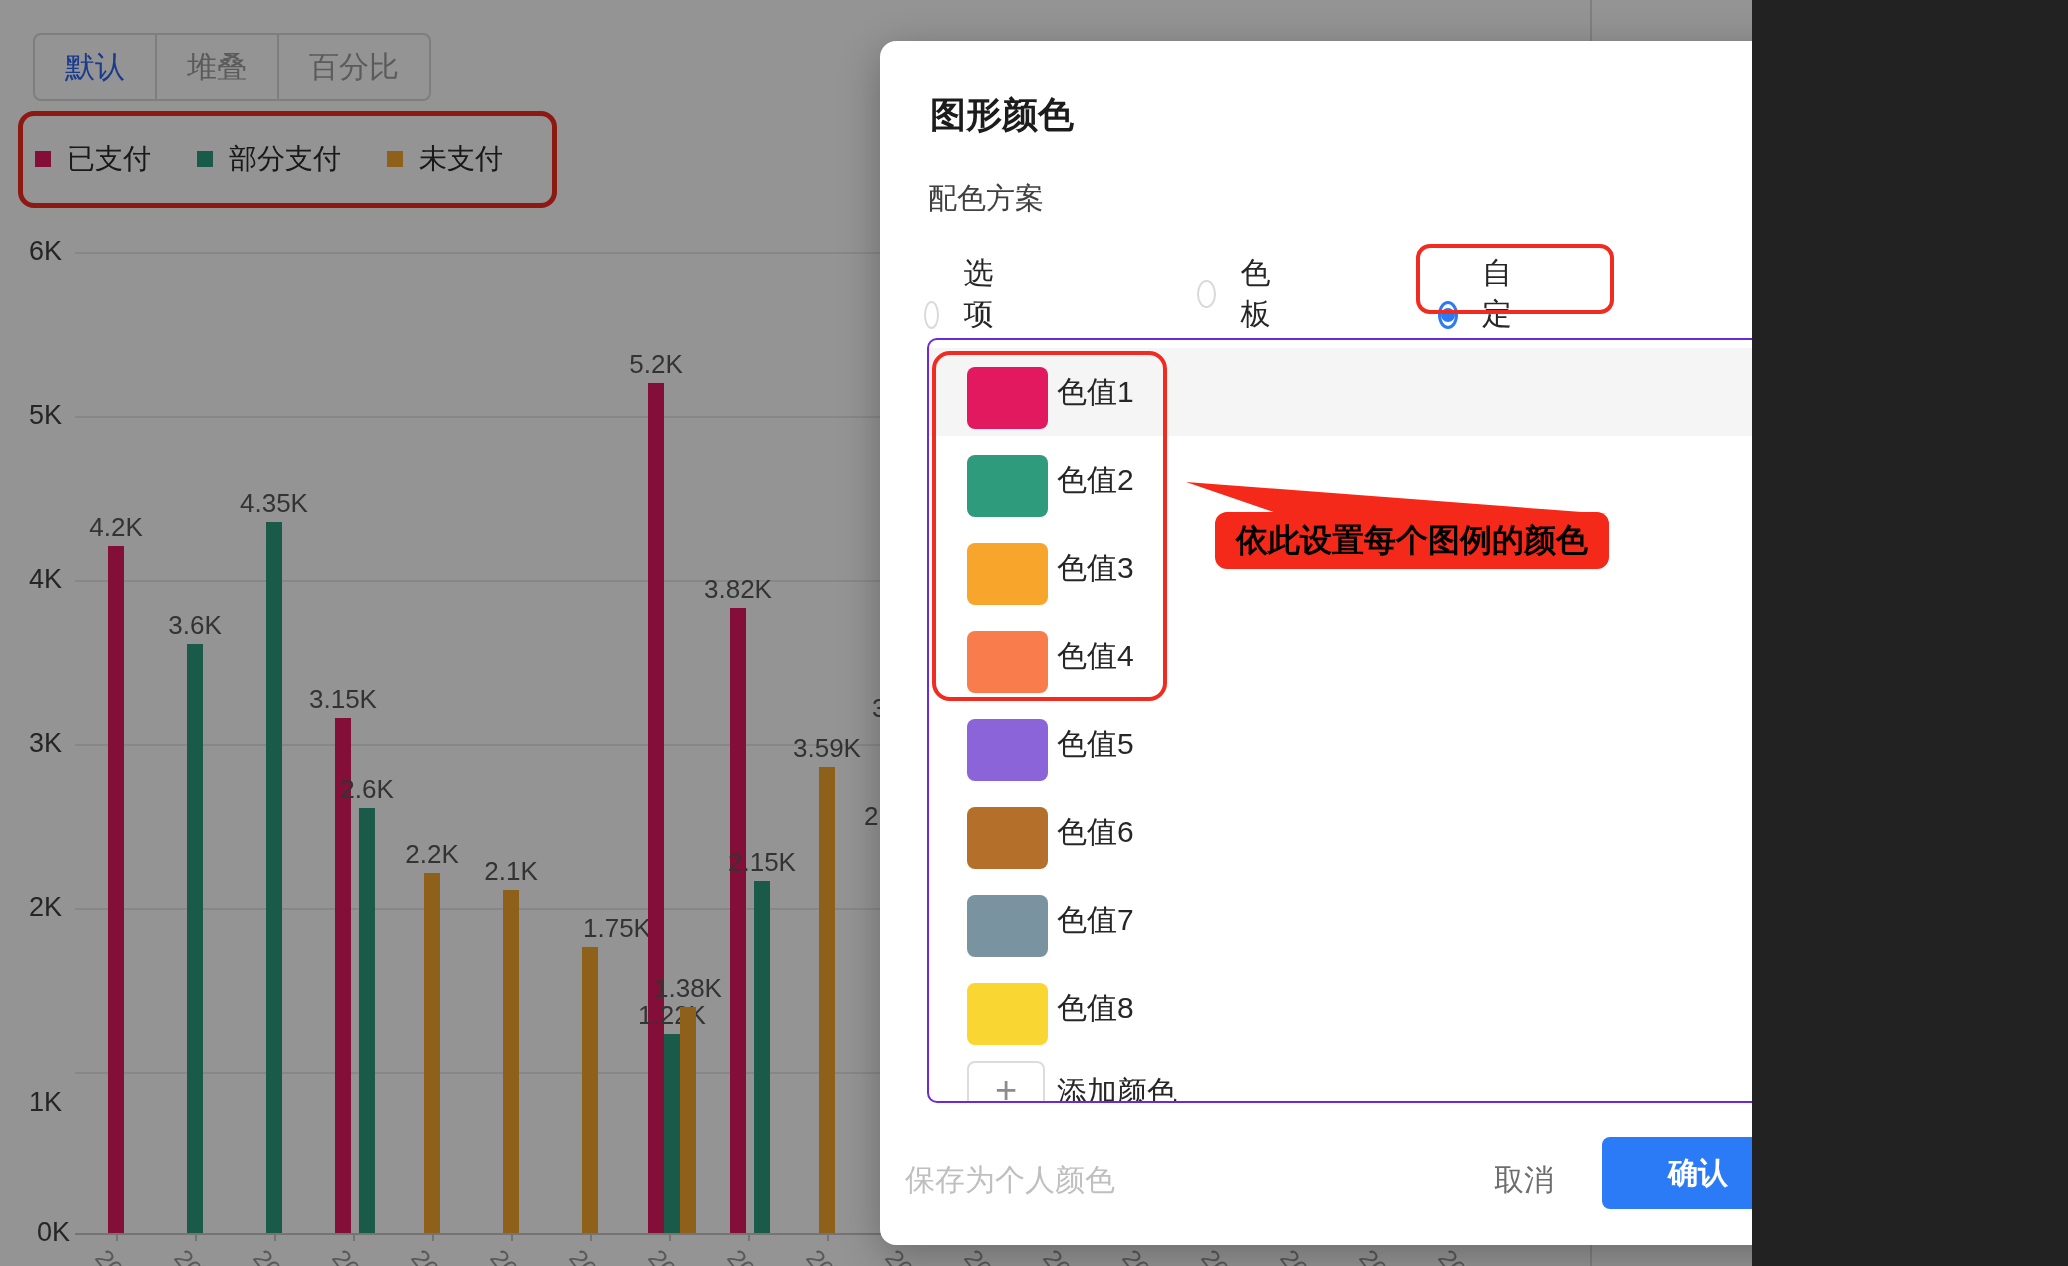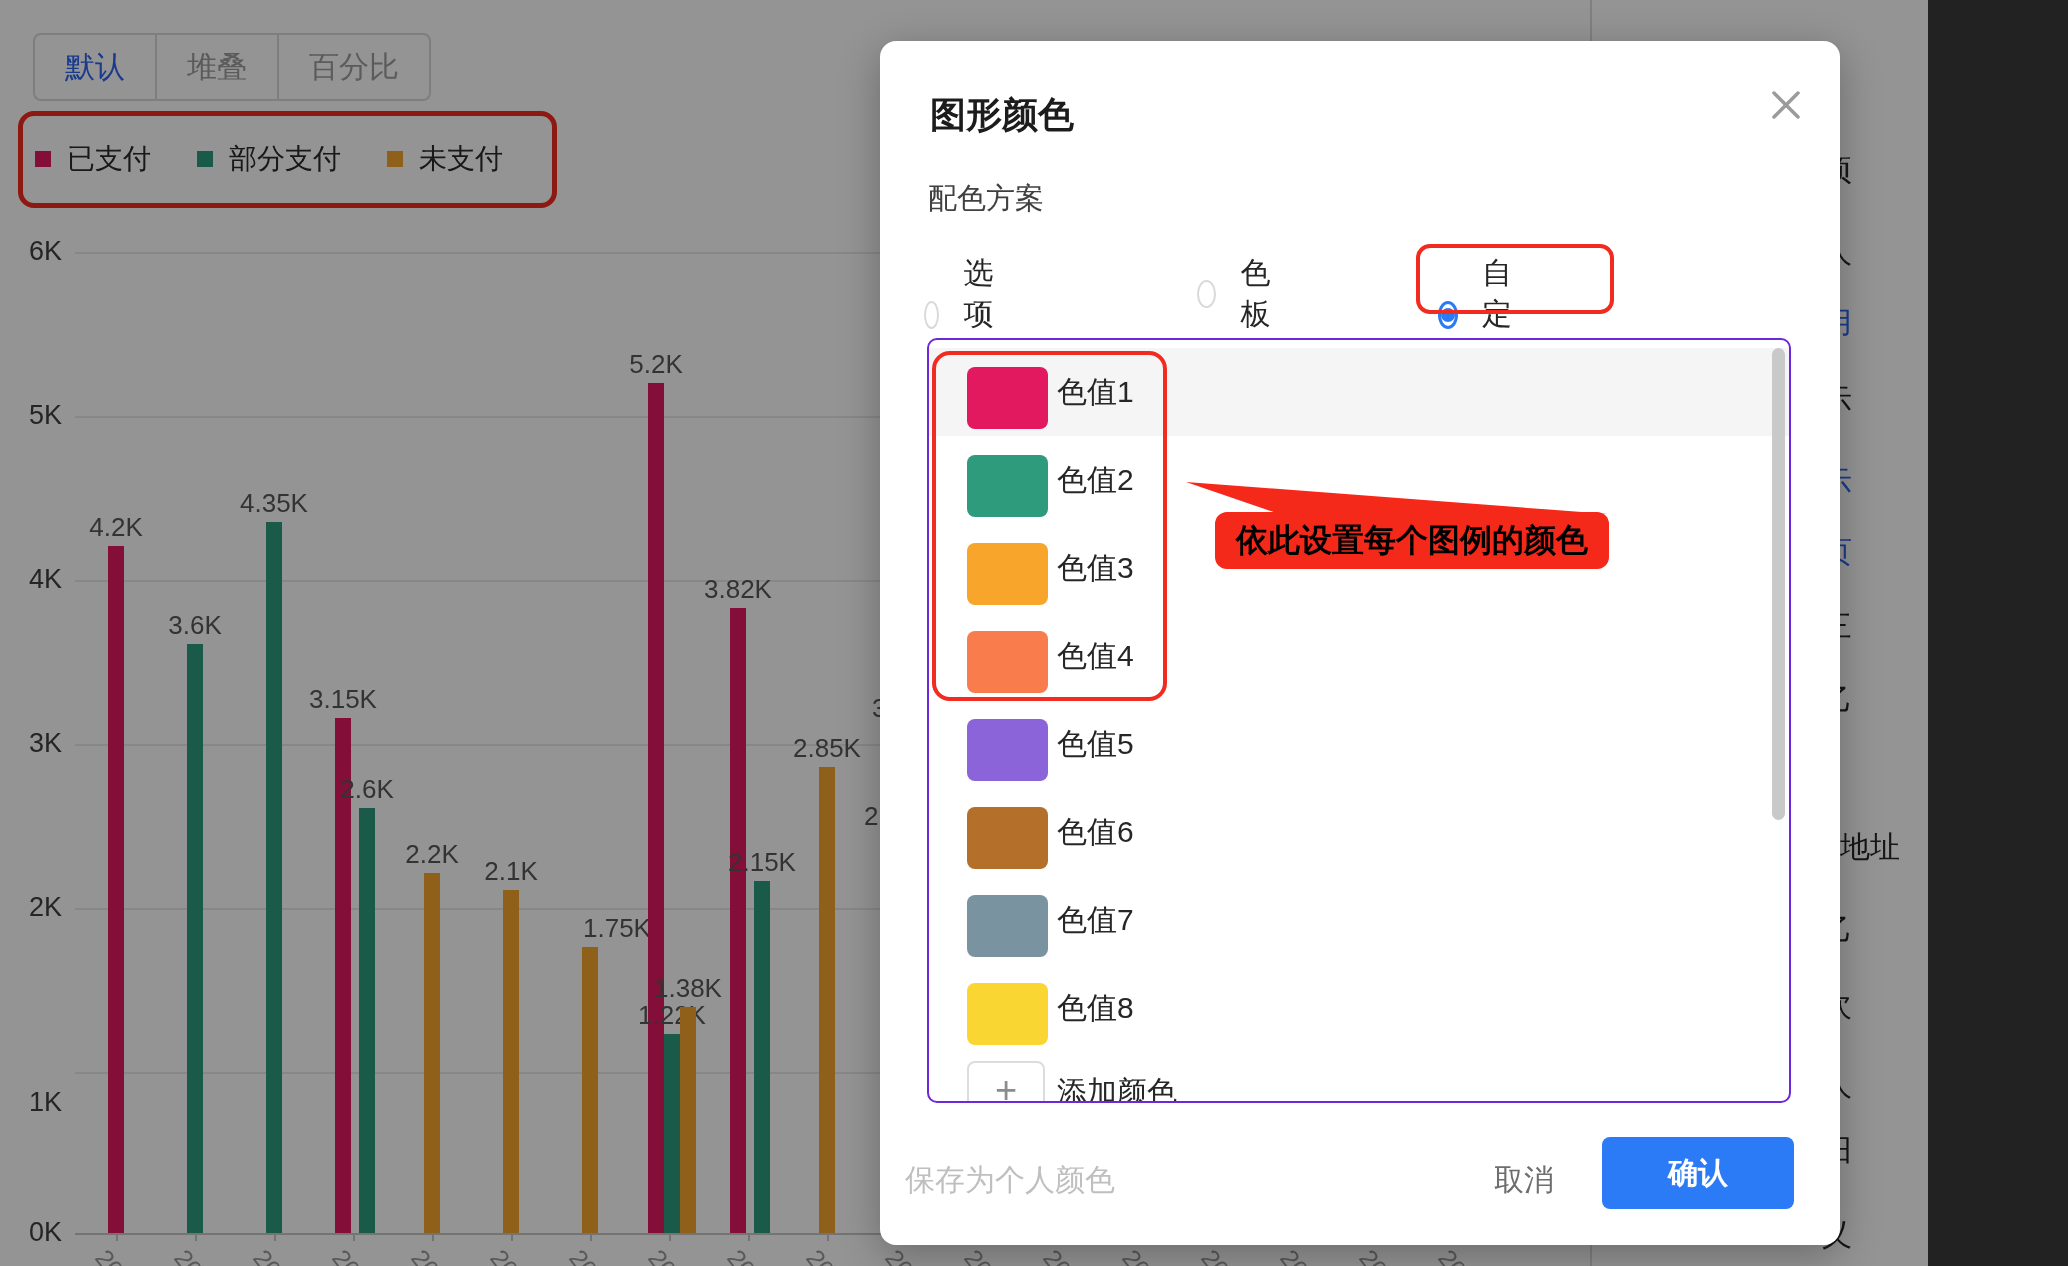--- a/index.html
+++ b/index.html
@@ -1,16 +1,16 @@
 <!DOCTYPE html>
 <html><head>
 <meta charset="utf-8">
 <style>
   html,body{margin:0;padding:0;background:#222;}
-  #app{position:relative;width:1928px;height:1266px;overflow:hidden;background:#ffffff;
+  #app{position:relative;width:1752px;height:1266px;overflow:hidden;background:#ffffff;
        font-family:"Liberation Sans",sans-serif;-webkit-font-smoothing:antialiased;}
 
   
   #page{position:absolute;inset:0;background:#fff;}
   .tab-group{position:absolute;left:33px;top:33px;height:64px;display:flex;
              border:2px solid #d9d9d9;border-radius:8px;overflow:hidden;background:#fff;}
   .tab{display:flex;align-items:center;justify-content:center;font-size:30px;color:#9e9e9e;
        padding:0 30px;border-right:2px solid #d9d9d9;cursor:pointer;white-space:nowrap;}
   .tab:last-child{border-right:none;}
   .tab.active{color:#2e65f2;}
@@ -102,21 +102,21 @@
         <div class="ylab" style="top: 400px;">5K</div>
         <div class="gridline" style="top: 580px;"></div>
         <div class="ylab" style="top: 564px;">4K</div>
         <div class="gridline" style="top: 744px;"></div>
         <div class="ylab" style="top: 728px;">3K</div>
         <div class="gridline" style="top: 908px;"></div>
         <div class="ylab" style="top: 892px;">2K</div>
         <div class="gridline" style="top: 1072px;"></div>
         <div class="ylab" style="top: 1087px;">1K</div>
         <div class="gridline axis" style="top: 1233px;"></div>
-        <div class="ylab" style="top: 1217px;">0K</div>
+        <div class="ylab" style="top: 1217px; padding-left: 8px;">0K</div>
         <div class="tickmark" style="left: 116px;"></div>
         <div class="xlab" style="left: 112px; top: 1244px;">20</div>
         <div class="tickmark" style="left: 195px;"></div>
         <div class="xlab" style="left: 191px; top: 1244px;">20</div>
         <div class="tickmark" style="left: 274px;"></div>
         <div class="xlab" style="left: 270px; top: 1244px;">20</div>
         <div class="tickmark" style="left: 353px;"></div>
         <div class="xlab" style="left: 349px; top: 1244px;">20</div>
         <div class="tickmark" style="left: 432px;"></div>
         <div class="xlab" style="left: 428px; top: 1244px;">20</div>
@@ -158,21 +158,21 @@
         <div class="bar-label" style="left: 611px; top: 349px;">5.2K</div>
         <div class="bar" style="left: 664px; top: 1034px; height: 199px; background: rgb(46, 155, 125);"></div>
         <div class="bar-label" style="left: 627px; top: 1000px;">1.22K</div>
         <div class="bar" style="left: 680px; top: 1007px; height: 226px; background: rgb(247, 166, 43);"></div>
         <div class="bar-label" style="left: 643px; top: 973px;">1.38K</div>
         <div class="bar" style="left: 730px; top: 608px; height: 625px; background: rgb(226, 25, 95);"></div>
         <div class="bar-label" style="left: 693px; top: 574px;">3.82K</div>
         <div class="bar" style="left: 754px; top: 881px; height: 352px; background: rgb(46, 155, 125);"></div>
         <div class="bar-label" style="left: 717px; top: 847px;">2.15K</div>
         <div class="bar" style="left: 819px; top: 767px; height: 466px; background: rgb(247, 166, 43);"></div>
-        <div class="bar-label" style="left: 782px; top: 733px;">2.85K</div>
+        <div class="bar-label" style="left: 782px; top: 733px;">3.59K</div>
         <div class="partial-label" style="left: 872px; top: 693px;">3</div>
         <div class="partial-label" style="left: 864px; top: 801px;">2</div>
       </div>
 
     <div class="divider-v"></div>
 
     <div id="rightPanel">
       <svg class="chevron" viewBox="0 0 28 32">
         <polyline points="6,3 22,16 6,29" fill="none" stroke="#808080" stroke-width="6" stroke-linecap="round" stroke-linejoin="round"></polyline>
       </svg>

